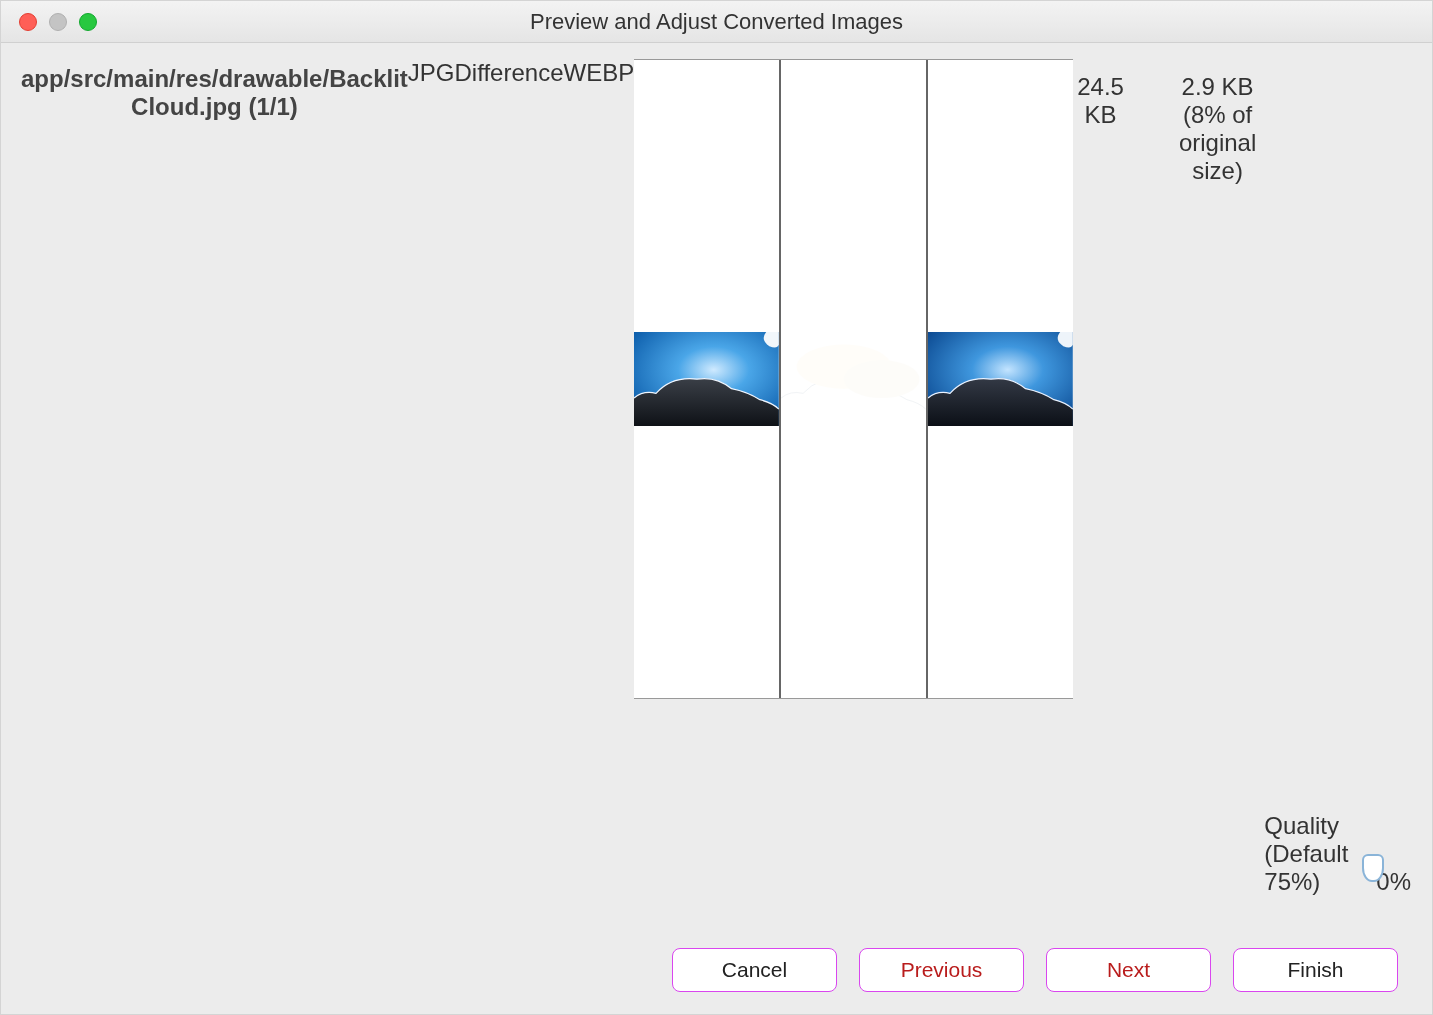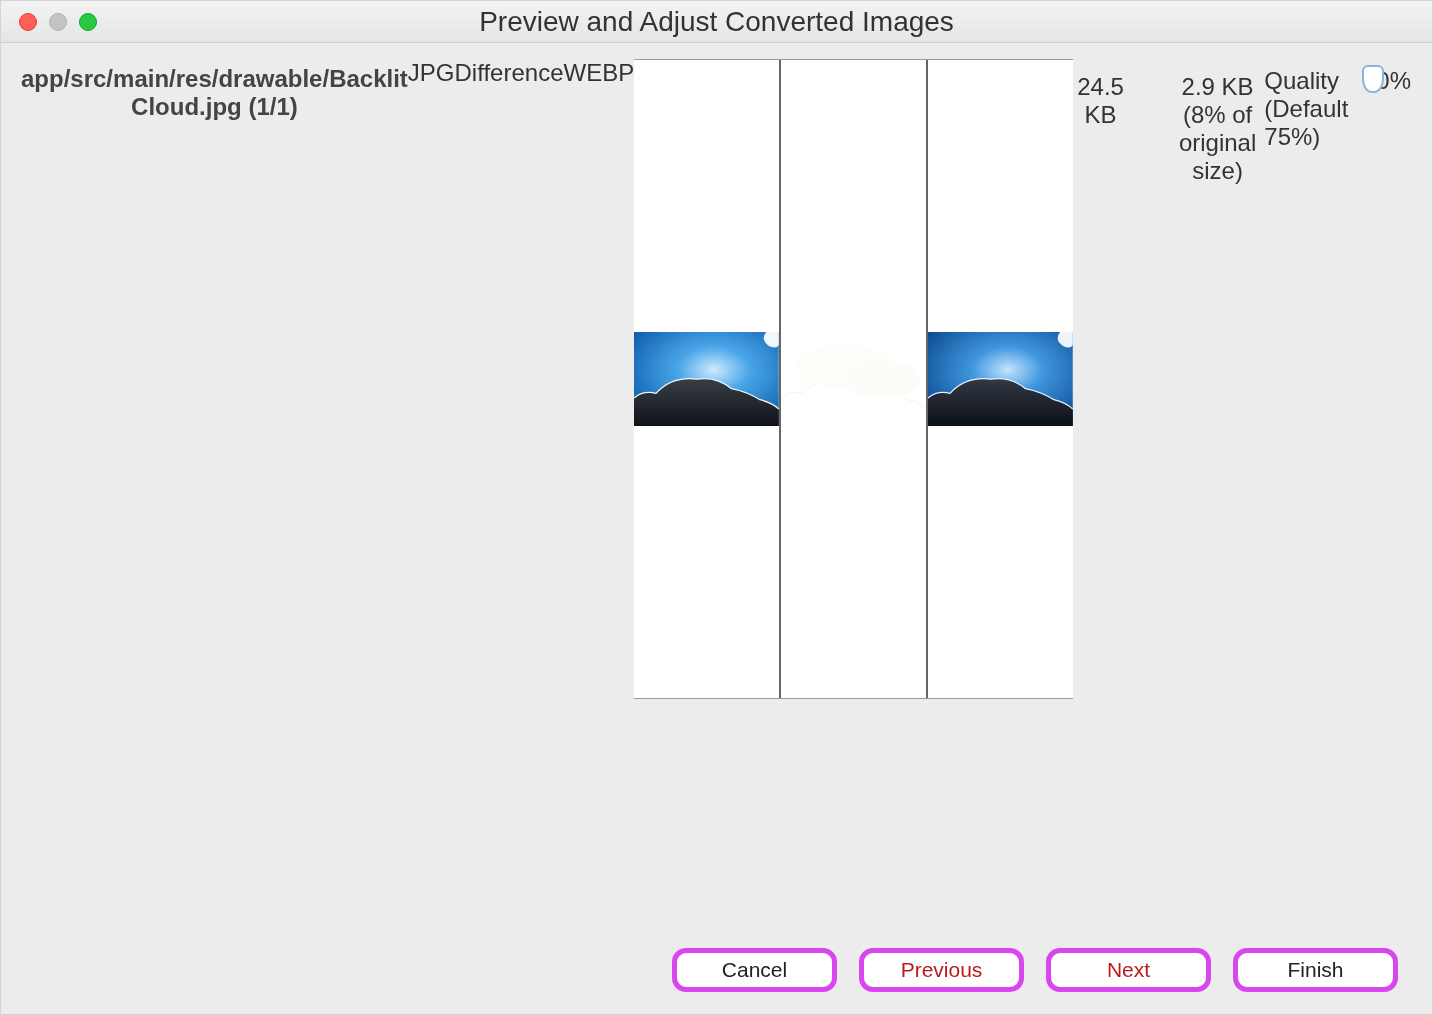--- a/index.html
+++ b/index.html
@@ -27,21 +27,21 @@
   }
   .traffic-light {
     width:18px; height:18px; border-radius:50%;
   }
   .tl-close    { background:#ff5f57; border:1px solid #e33e32; }
   .tl-minimize { background:#c4c4c4; border:1px solid #b0b0b0; }
   .tl-zoom     { background:#28c840; border:1px solid #12a82e; }
   .title-text {
     position:absolute; left:0; right:0;
     text-align:center;
-    font-size:28px; font-weight:400; color:#333;
+    font-size:22px; font-weight:400; color:#333;
   }
   .content {
     flex:1;
     display:flex; flex-direction:row;
     padding:16px 11px 16px 20px;
   }
   .path-label {
     text-align:center;
     font-size:24px; font-weight:600; color:#444;
     margin-top:6px; margin-bottom:12px;
@@ -71,21 +71,21 @@
   }
   .cloud-img { width:100%; height:auto; }
   .diff-img  { width:100%; height:auto; opacity:0.15; }
   .size-row {
     display:flex;
     font-size:24px; color:#333;
     margin:14px 2px 22px 2px;
   }
   .size-cell { flex:1; text-align:center; }
   .quality-row {
-    display:flex; align-items:flex-start;
+    display:flex; align-items:flex-end;
     gap:14px;
     margin:8px 2px 30px 2px;
   }
   .quality-label { font-size:24px; color:#333; padding-left:4px; }
   .slider-wrap { flex:1; position:relative; height:40px; }
   .track {
     position:absolute; top:10px; left:0; right:0;
     height:6px; background:#b5b5b5; border-radius:3px;
   }
   .thumb {
@@ -102,25 +102,24 @@
   .tick { width:2px; height:12px; background:#888; }
   .quality-value { font-size:24px; color:#333; padding-right:8px; }
   .buttons {
     display:flex; justify-content:flex-end; gap:22px;
     padding:6px 34px 22px 0;
   }
   .btn {
     min-width:165px; height:44px;
     font-size:21px;
     background:#fff;
-    border:5px solid #d946ef;
-    border-radius:14px;
+    border:1px solid #d946ef;
+    border-radius:8px;
     display:flex; align-items:center; justify-content:center;
     color:#222;
-    margin-top:20px;
   }
   .btn.disabled { color:#b91c1c; }
 </style>
 </head>
 <body>
 
 <div class="window">
 
   <div class="titlebar">
     <div class="traffic-lights">

